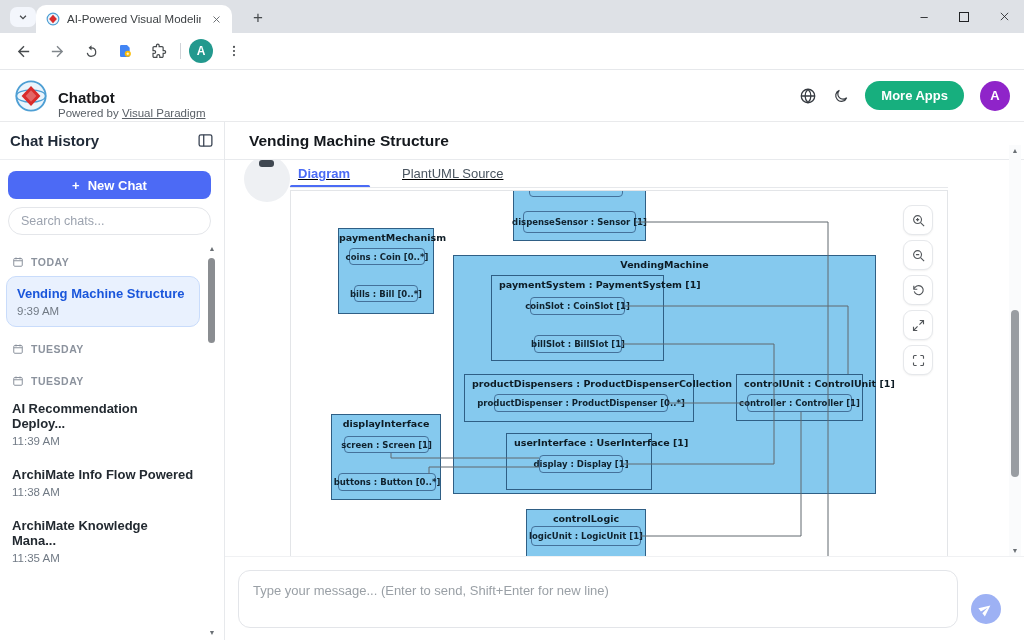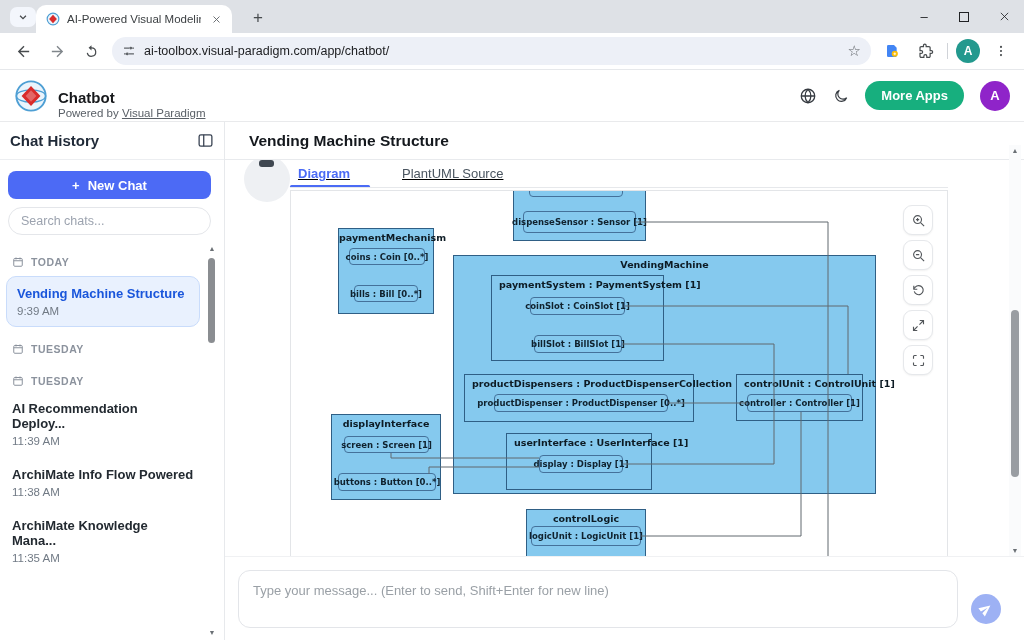--- a/index.html
+++ b/index.html
@@ -168,29 +168,20 @@
     <span class="tb-icon">
       <svg width="17" height="17" viewBox="0 0 24 24" fill="#80868b">
           <path d="M4 13h12.2l-5.6 5.6L12 20l8-8-8-8-1.4 1.4L16.2 11H4z"></path>
         </svg>
     </span>
     <span class="tb-icon">
       <svg width="15" height="15" viewBox="0 0 24 24" fill="#474b4e">
           <path d="M12 5V1.8L7.3 6 12 10.2V7a5.8 5.8 0 1 1-5.7 7l-2 .4A7.8 7.8 0 1 0 12 5z"></path>
         </svg>
     </span>
-    <div class="addressbar">
-      <svg width="14" height="14" viewBox="0 0 24 24">
-        <path d="M3.5 7h9M17.5 7h3M3.5 17h3M11.5 17h9" stroke="#5f6368" stroke-width="2" fill="none"></path>
-        <circle cx="15" cy="7" r="2.4" fill="#5f6368"></circle>
-          <circle cx="9" cy="17" r="2.4" fill="#5f6368"></circle>
-      </svg>
-      <span class="url-text">ai-toolbox.visual-paradigm.com/app/chatbot/</span>
-      <span class="star-glyph">☆</span>
-    </div>
     <span class="tb-icon">
       <svg width="16" height="16" viewBox="0 0 24 24">
           <path d="M6.5 3h8.5l4 4v12a2 2 0 0 1-2 2H6.5a2 2 0 0 1-2-2V5a2 2 0 0 1 2-2z" fill="#4285f4"></path>
           <circle cx="16.2" cy="16.2" r="4.6" fill="#fbbc04"></circle>
           <path d="M16.2 14.2v4M14.2 16.2h4" stroke="#fff" stroke-width="1.3"></path>
         </svg>
     </span>
     <span class="tb-icon">
       <svg width="16" height="16" viewBox="0 0 24 24" fill="none" stroke="#474b4e" stroke-width="1.8">
           <path d="M20 11.5h-1.8V7.2a1.7 1.7 0 0 0-1.7-1.7h-4.3V3.7a2 2 0 1 0-4 0v1.8H4.7A1.7 1.7 0 0 0 3 7.2v4.1h1.8a2.2 2.2 0 0 1 0 4.4H3v4.1a1.7 1.7 0 0 0 1.7 1.7h4.1v-1.8a2.2 2.2 0 0 1 4.4 0v1.8h3.3a1.7 1.7 0 0 0 1.7-1.7v-4.3H20a2 2 0 1 0 0-4z"></path>

